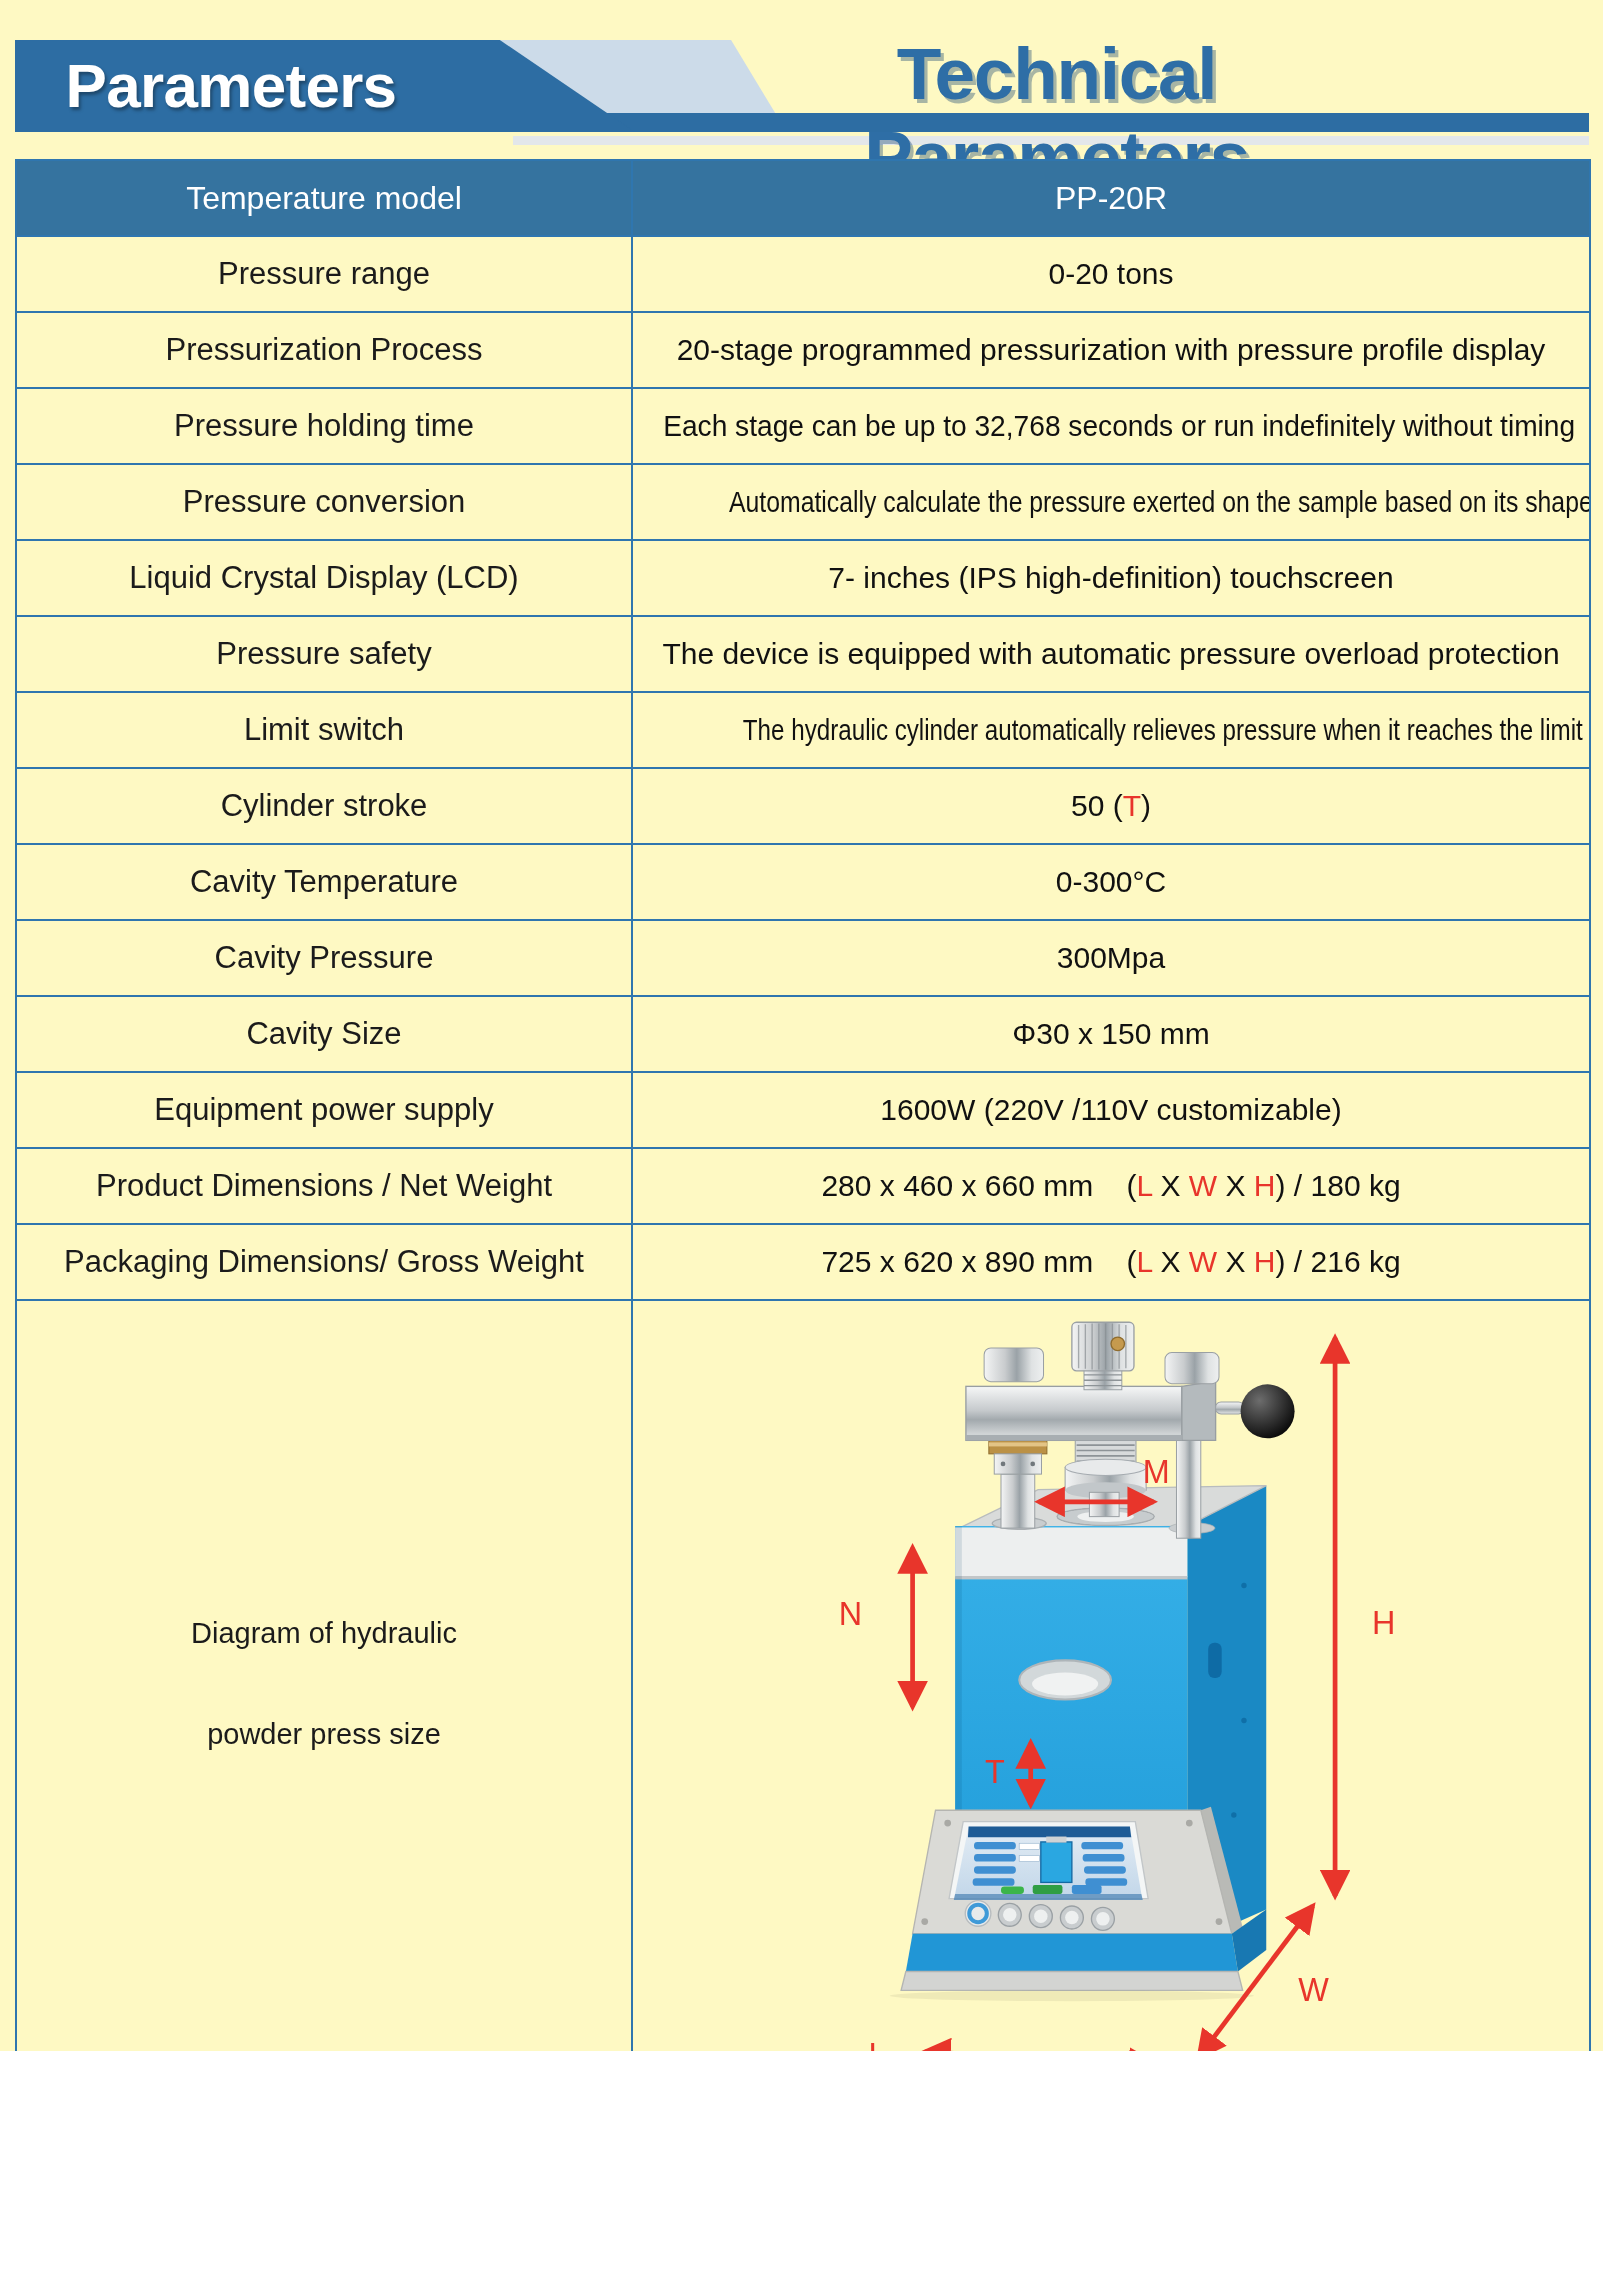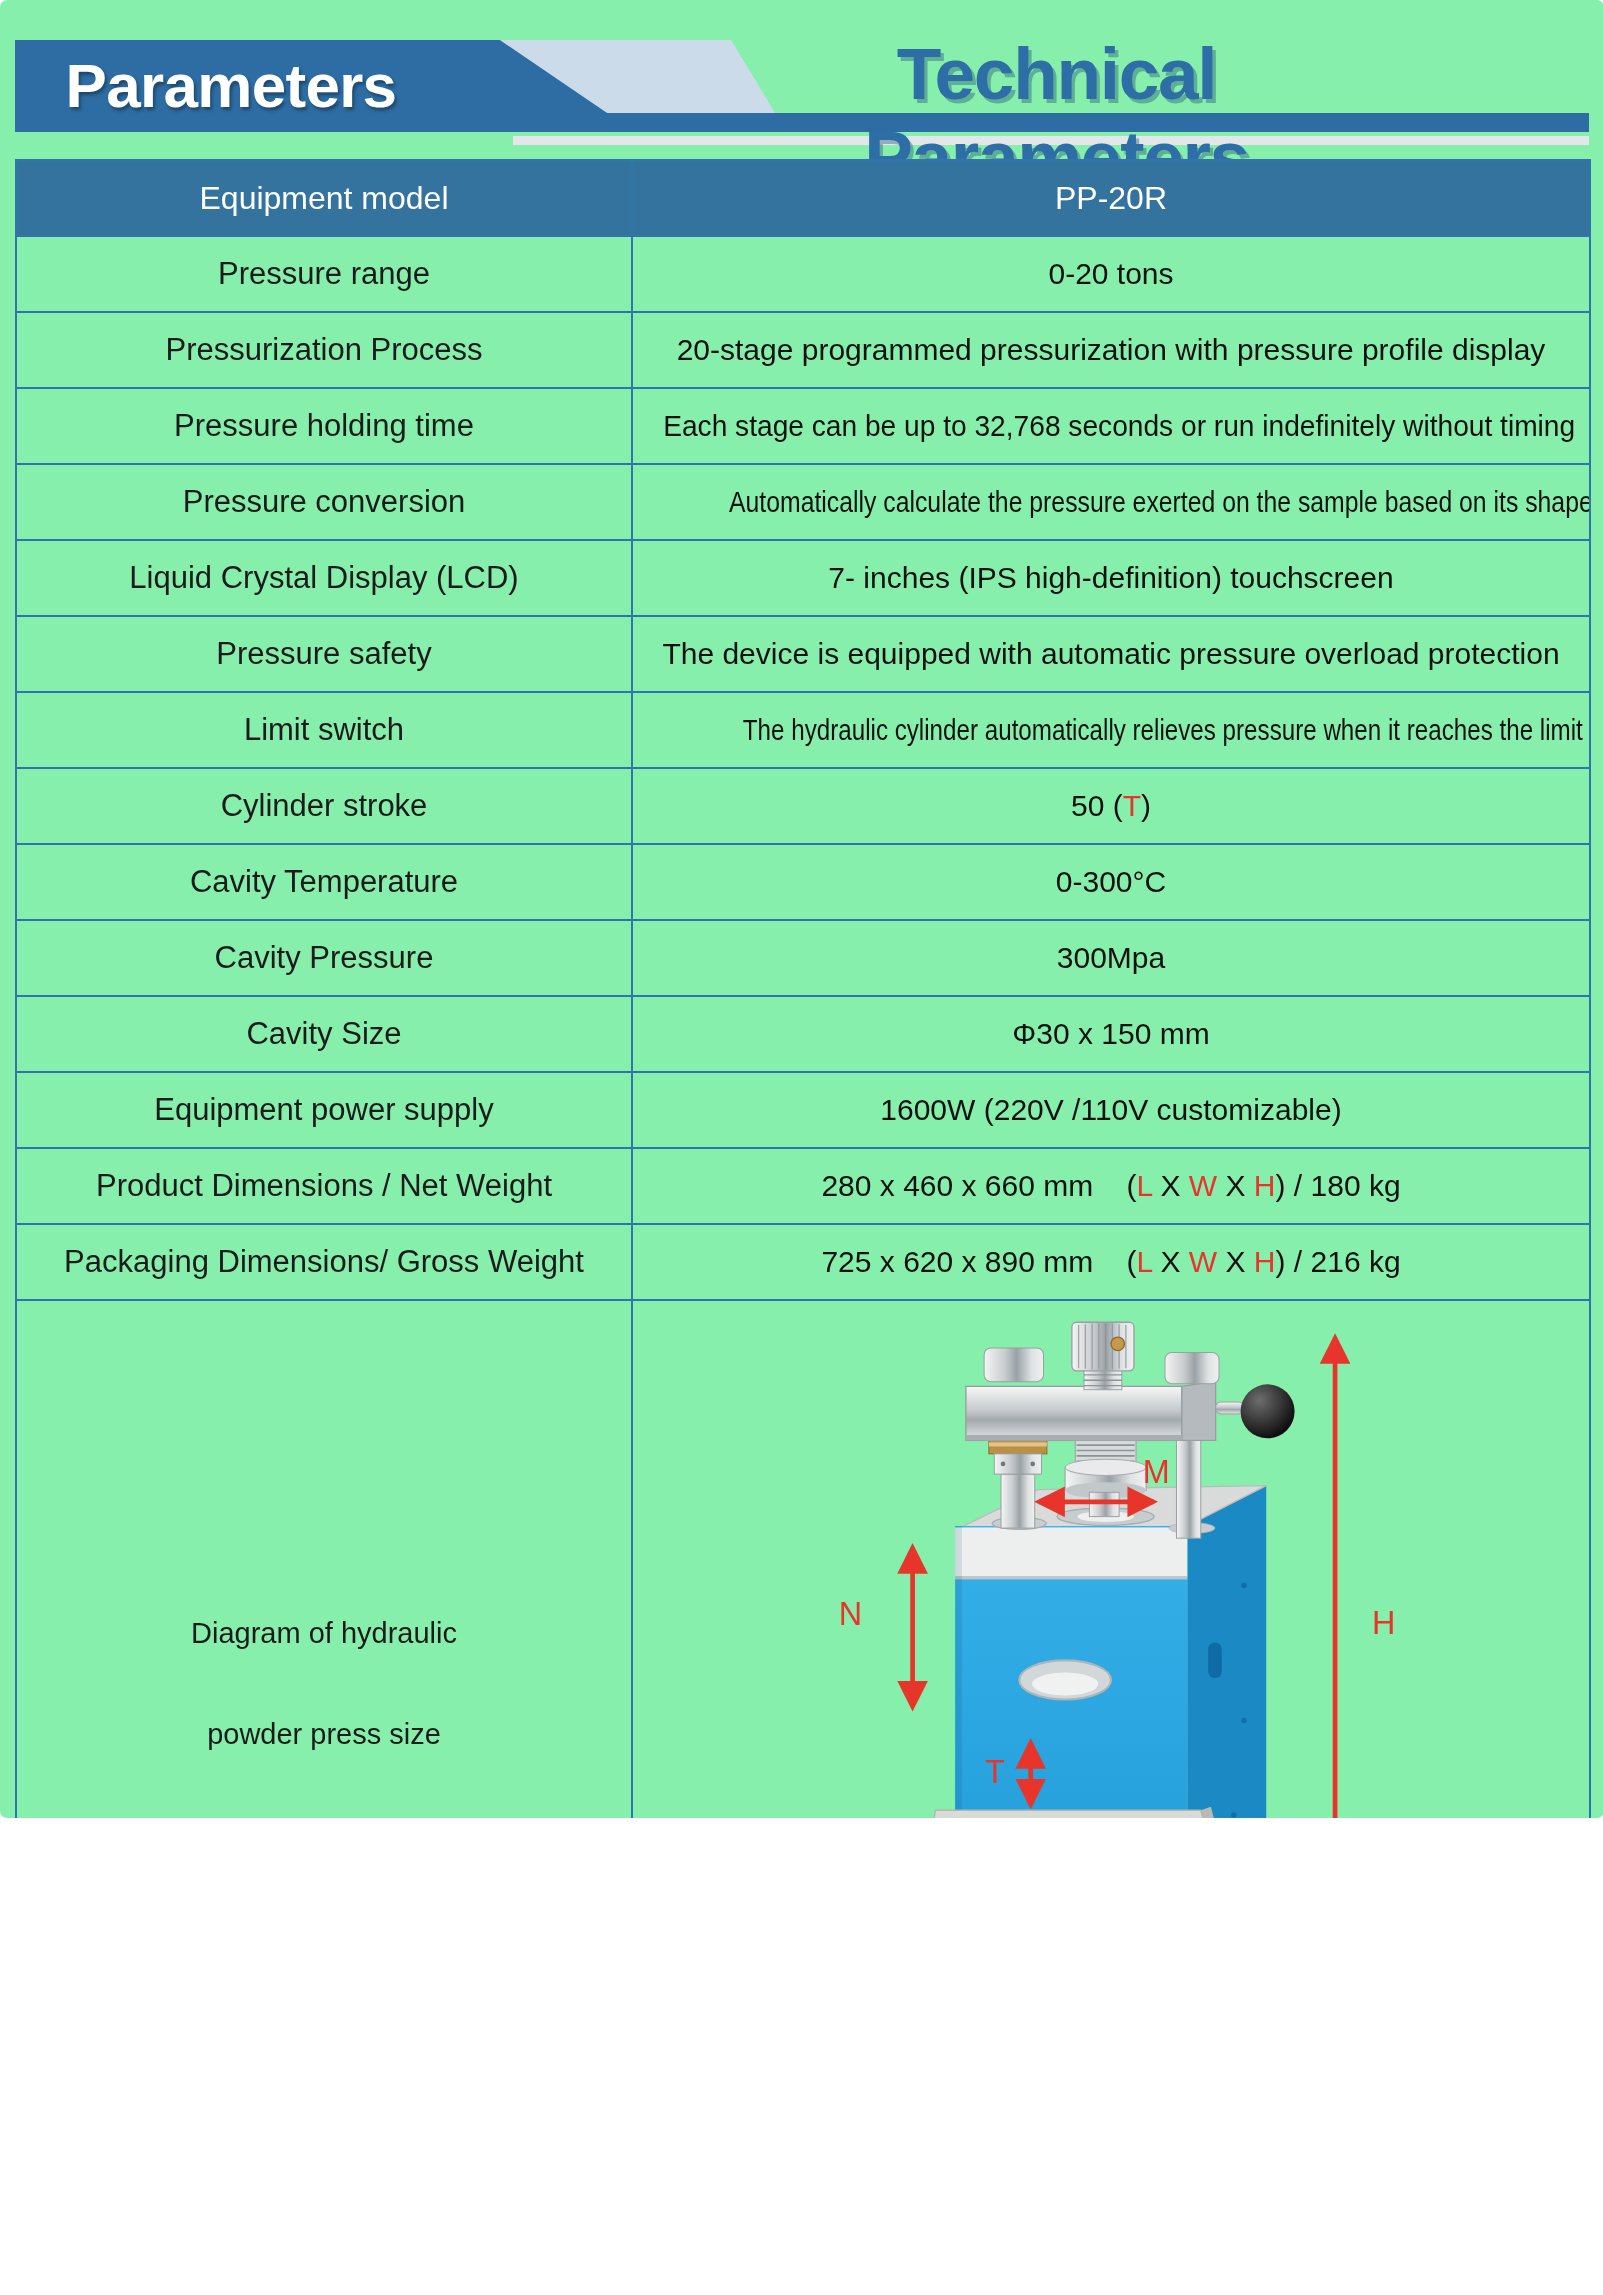--- a/index.html
+++ b/index.html
@@ -6,22 +6,22 @@
     --banner-blue:#2D6DA3;
     --header-row-blue:#35739F;
     --table-border-blue:#2F76AF;
     --title-blue:#2E6EA6;
     --accent-red:#E8352B;
     --ribbon-light-blue:#CCDBE9;
     --machine-blue:#29A7E1;
   }
   html,body{margin:0;padding:0;background:#ffffff;}
   .page{
-    position:relative;width:1604px;height:1818px;background:#86efac;overflow:hidden;
-    font-family:"Liberation Sans","DejaVu Sans",sans-serif;color:#1b1b1b;border-radius:7px;
+    position:relative;width:1604px;height:2051px;background:#fef9c3;overflow:hidden;
+    font-family:"Liberation Sans","DejaVu Sans",sans-serif;color:#1b1b1b;
   }
   
   .banner{position:absolute;left:0;top:0;width:1604px;height:159px;}
   .banner .bar{position:absolute;left:15px;top:113px;width:1574px;height:19px;background:var(--banner-blue);}
   .banner .gray-strip{position:absolute;left:513px;top:136px;width:1076px;height:8.8px;background:#e3e7ea;}
   .banner .light-ribbon{
     position:absolute;left:499px;top:40px;width:283px;height:73px;background:var(--ribbon-light-blue);
     clip-path:polygon(0 0,82% 0,97.6% 100%,37.9% 100%);
   }
   .banner .ribbon{
@@ -81,21 +81,21 @@
     <div class="title">Technical Parameters</div>
   </div>
 
   <table class="params">
     <colgroup>
         <col class="c1">
         <col class="c2">
       </colgroup>
     <thead>
       <tr class="head">
-        <th>Equipment model</th>
+        <th>Temperature model</th>
         <th>PP-20R</th>
       </tr>
     </thead>
     <tbody id="rows">
         <tr class="data-row">
           <td class="label">Pressure range</td>
           <td class="value"><span class="vtext"><span>0-20 tons</span></span></td>
         </tr>
         <tr class="data-row">
           <td class="label">Pressurization Process</td>

